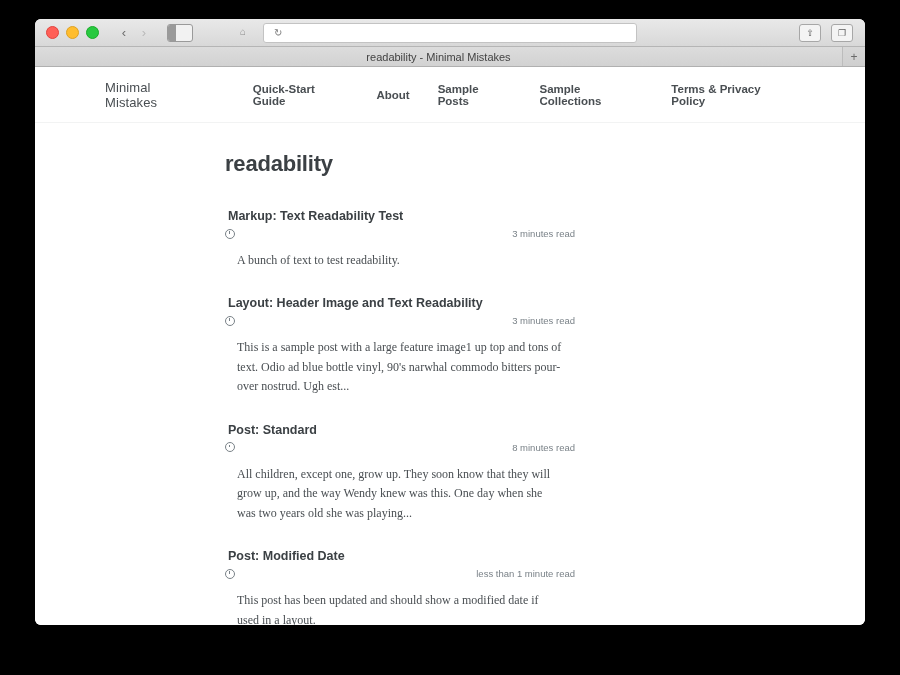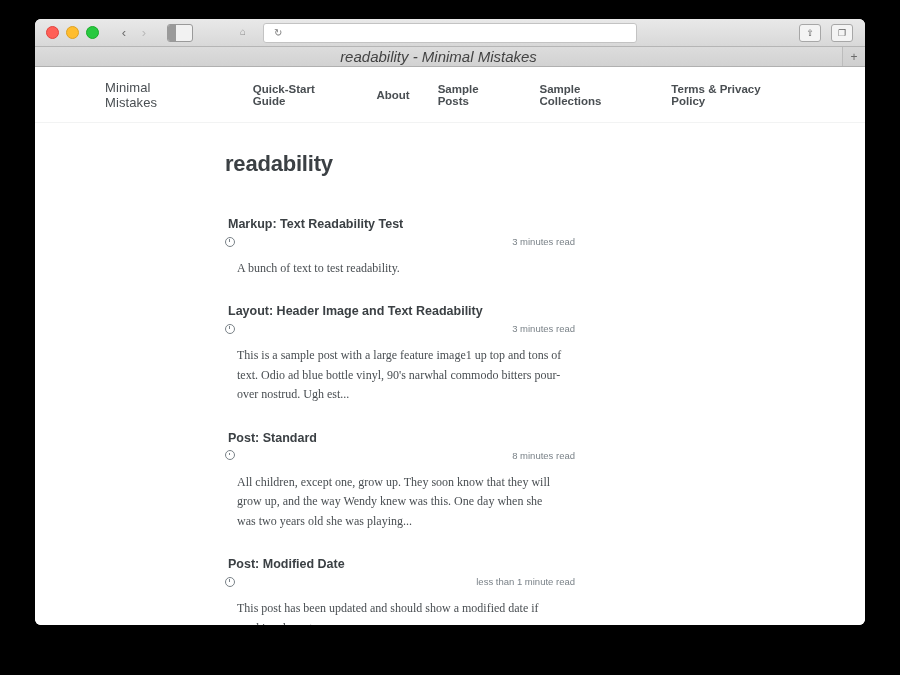--- a/index.html
+++ b/index.html
@@ -156,24 +156,23 @@
     display: flex;
     align-items: stretch;
     flex: none;
     position: relative;
   }
   .tab {
     flex: 1;
     display: flex;
     align-items: center;
     justify-content: center;
-    font-size: 15px;
+    font-size: 11px;
     color: #434343;
     background: linear-gradient(to bottom, #dcdcdc, #d2d2d2);
-    font-style: italic;
   }
   .newtab {
     width: 22px;
     display: flex;
     align-items: center;
     justify-content: center;
     font-size: 12px;
     color: #6a6a6a;
     border-left: 1px solid #bcbcbc;
   }
@@ -213,21 +212,21 @@
     text-decoration: none;
   }
 
   .page-wrap {
     padding: 28px 70px 0 190px;
   }
   .page-title {
     font-size: 22px;
     font-weight: bold;
     color: #3b4044;
-    margin: 0 0 40px 0;
+    margin: 0 0 32px 0;
     letter-spacing: -0.2px;
   }
 
   .entry {
     margin-bottom: 26px;
     max-width: 350px;
   }
   .entry h2 {
     font-size: 12.5px;
     font-weight: bold;

